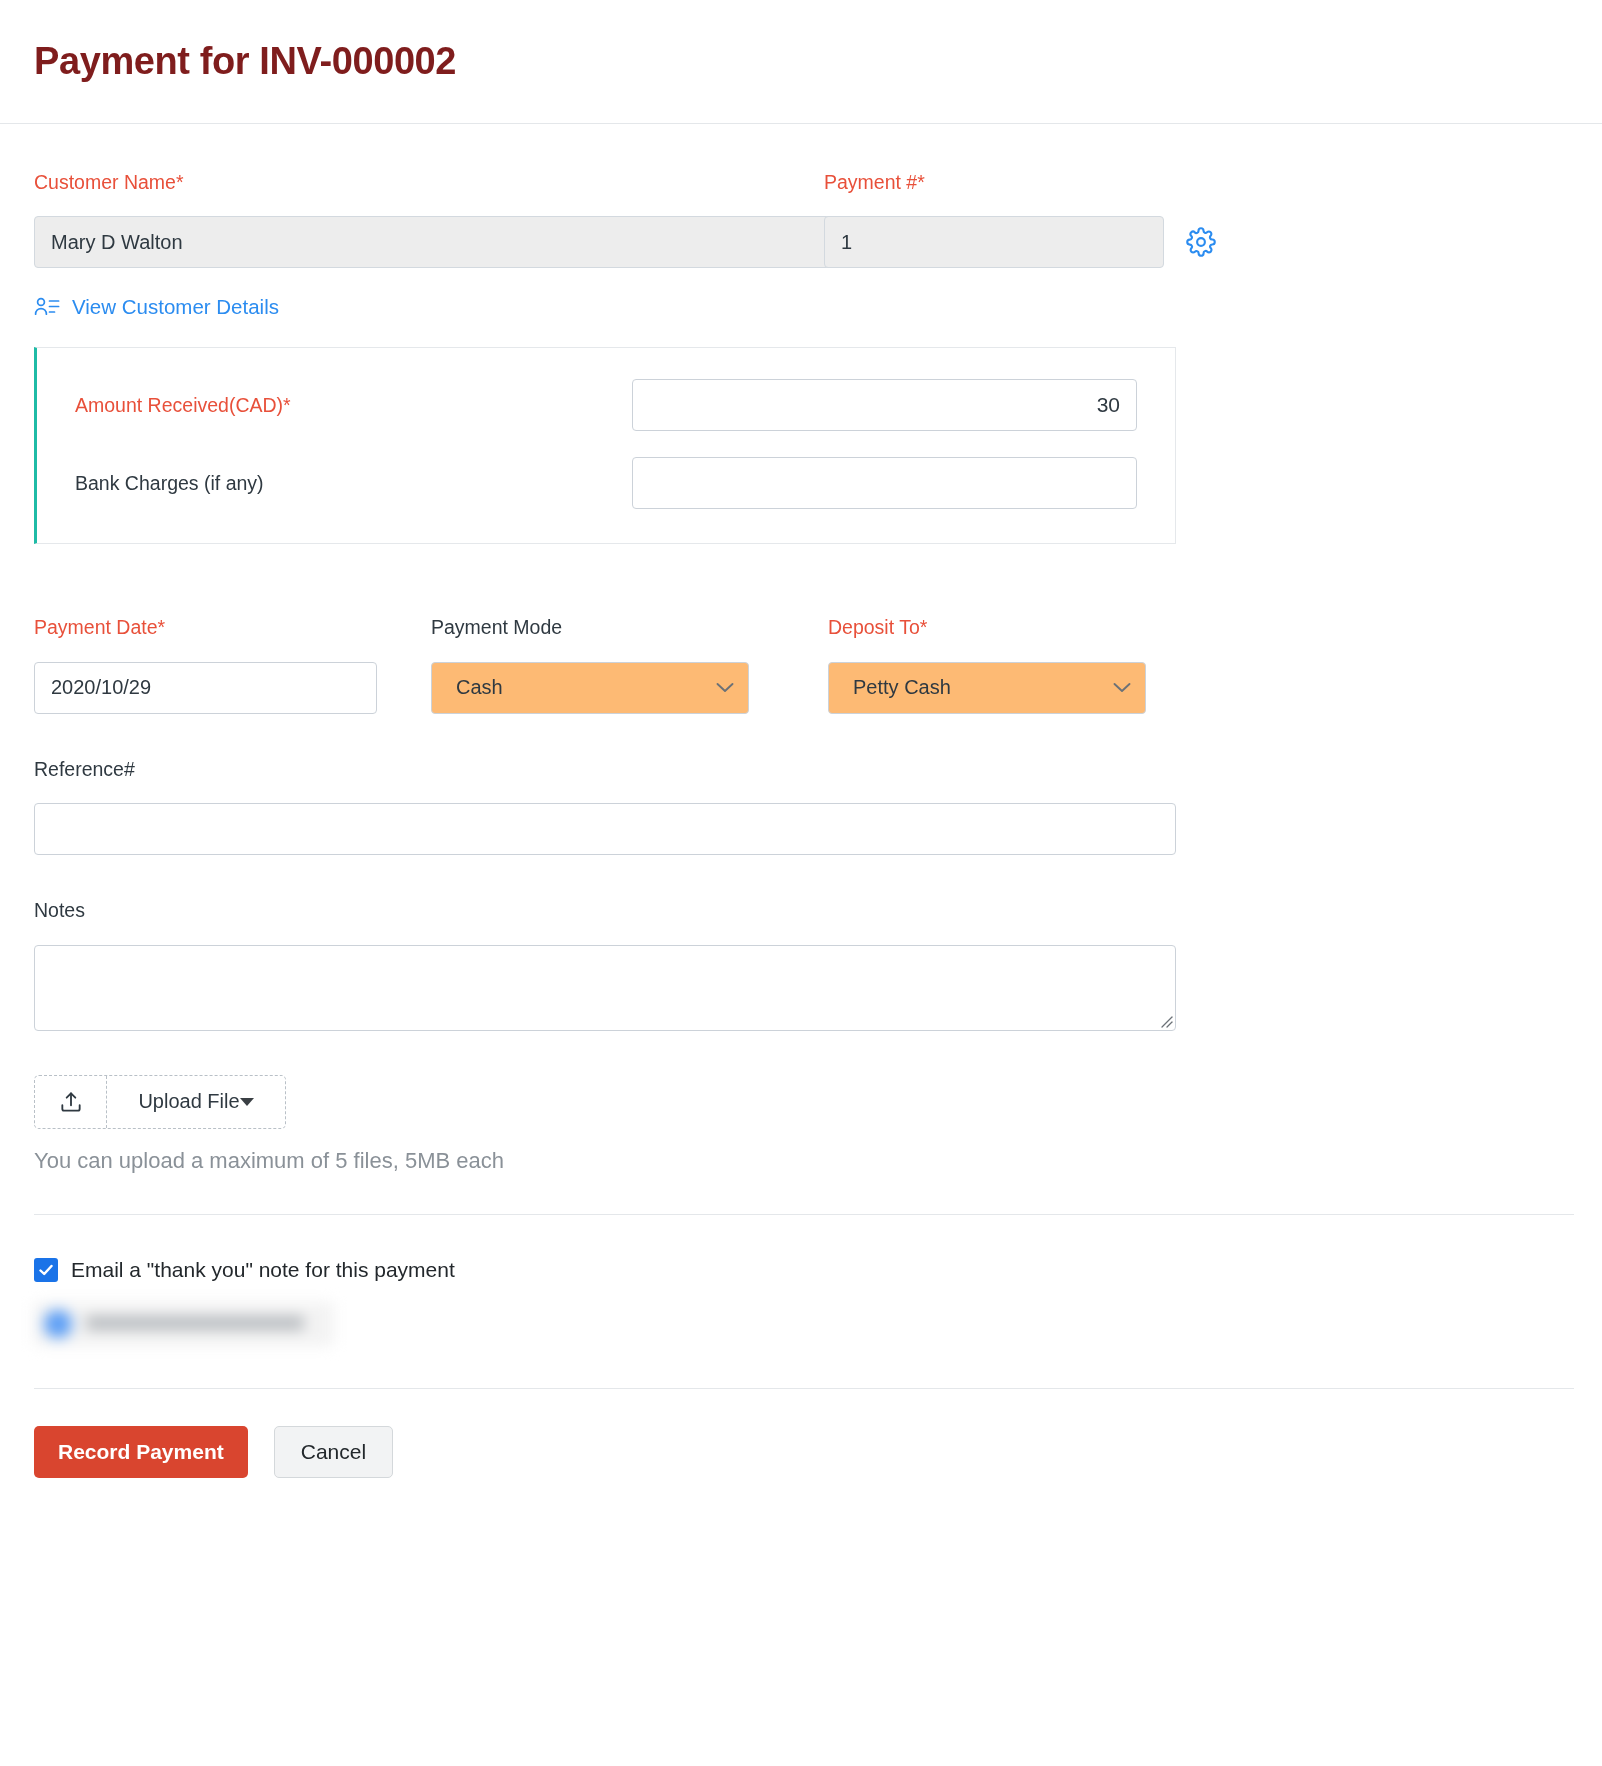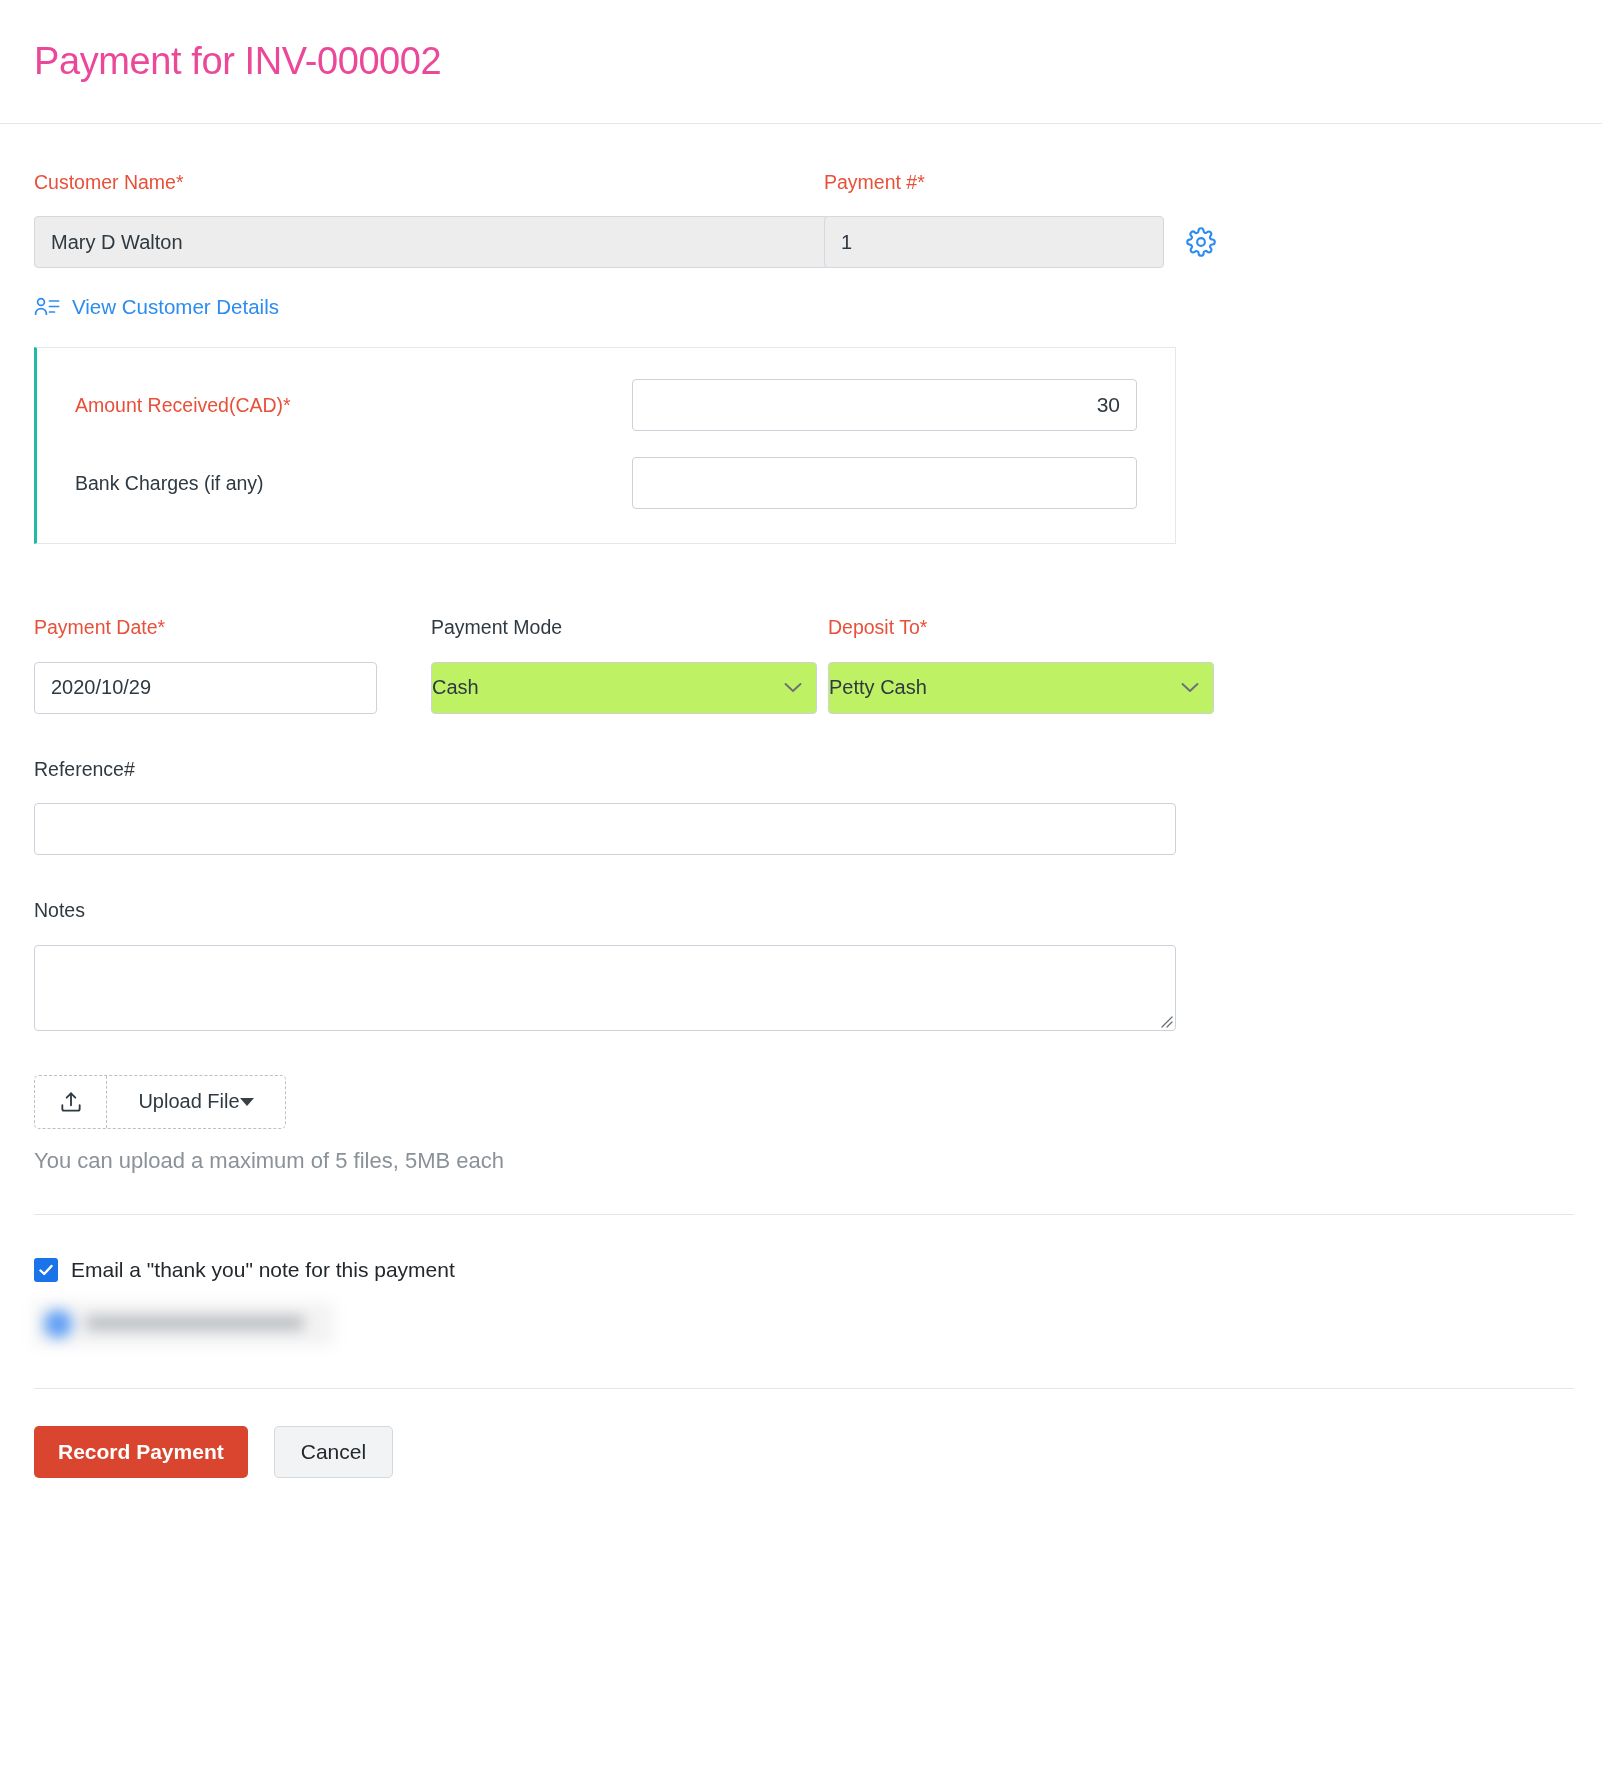--- a/index.html
+++ b/index.html
@@ -18,23 +18,23 @@
   
   .page-header {
     height: 124px;
     border-bottom: 1px solid #e4e7ea;
     display: flex;
     align-items: center;
     padding: 0 34px;
   }
   .page-title {
     font-size: 38px;
-    font-weight: normal;
+    font-weight: bold;
     letter-spacing: -0.4px;
-    color: #ec4899;
+    color: #7f1d1d;
     margin: 0;
   }
 
   
   .form-body {
     padding: 0 34px;
   }
 
   .label {
     font-size: 19.5px;
@@ -120,25 +120,25 @@
     display: flex;
     margin-top: 72px;
   }
   .cell-date    { width: 397px; }
   .cell-mode    { width: 397px; }
   .cell-deposit { width: 345px; }
 
   .date-input { width: 343px; }
 
   .select-box {
-    width: 386px; height: 52px;
+    width: 318px; height: 52px;
     border: 1px solid #ccd2d9; border-radius: 4px;
-    background: #bef264;
+    background: #fdba74;
     display: flex; align-items: center;
-    padding: 0 14px 0 0;
+    padding: 0 14px 0 24px;
     font-size: 20px; color: #2f3941;
     justify-content: space-between;
     cursor: pointer;
   }
   .chev { width: 18px; height: 11px; flex: none; }
 
   
   .block { margin-top: 44px; }
   .wide-input { width: 1142px; height: 52px; }
   .notes-wrap { position: relative; width: 1142px; }

